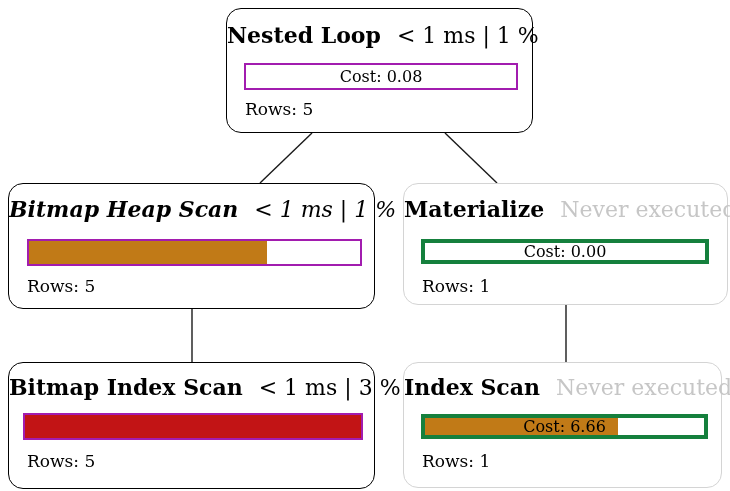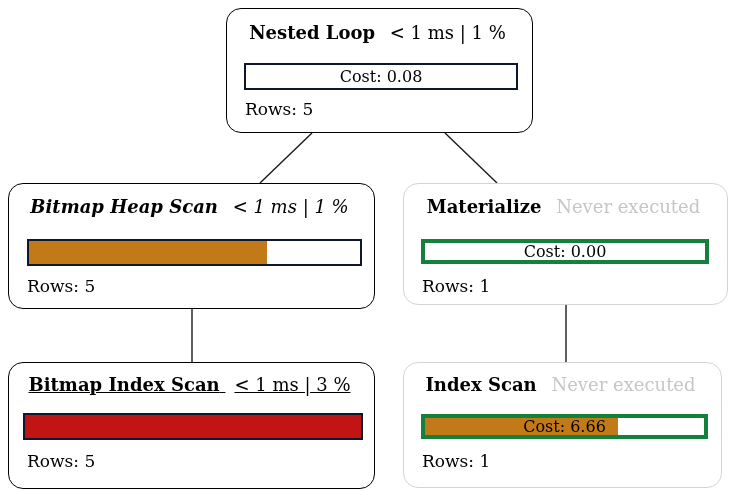--- a/index.html
+++ b/index.html
@@ -25,31 +25,31 @@
     background: #ffffff;
     border: 1.5px solid #000000;
     border-radius: 15px;
   }
   .node.never { border-color: #d4d4d4; }
 
   .title {
     position: absolute;
     left: 0; right: 4px;
     text-align: center;
-    font-size: 18px;
+    font-size: 22px;
     white-space: nowrap;
   }
   .title .name { font-weight: bold; color: #000; }
   .title .meta { font-weight: normal; color: #000; margin-left: 9px; }
   .node.never .title .meta { color: #c6c6c6; }
 
   .bar {
     position: absolute;
     background: #ffffff;
-    border: 2px solid #0f172a;
+    border: 2px solid #a21caf;
     overflow: hidden;
   }
   .node.never .bar { border: 4px solid #15803d; }
 
   .bar .fill {
     position: absolute;
     left: 0; top: 0; bottom: 0;
     width: 0;
   }
   .bar .bar-label {
@@ -110,21 +110,21 @@
       <span class="meta">Never executed</span>
     </div>
     <div class="bar" style="left:17px; top:55px; width:288px; height:25px;">
       <div class="fill" style="width: 0%;"></div>
       <span class="bar-label">Cost: 0.00</span>
     </div>
     <div class="rows" style="left:18px; top:92px;">Rows: 1</div>
   </div>
 
   <div class="node" style="left:8px; top:362px; width:367px; height:127px;">
-    <div class="title" style="top:11px;text-decoration:underline;">
+    <div class="title" style="top:11px;">
       <span class="name">Bitmap Index Scan</span>
       <span class="meta">&lt; 1 ms | 3 %</span>
     </div>
     <div class="bar" style="left:14px; top:50px; width:340px; height:27px;">
       <div class="fill" style="width: 100%; background-color: rgb(194, 20, 21);"></div>
     </div>
     <div class="rows" style="left:18px; top:88px;">Rows: 5</div>
   </div>
 
   <div class="node never" style="left:403px; top:362px; width:319px; height:126px;">

